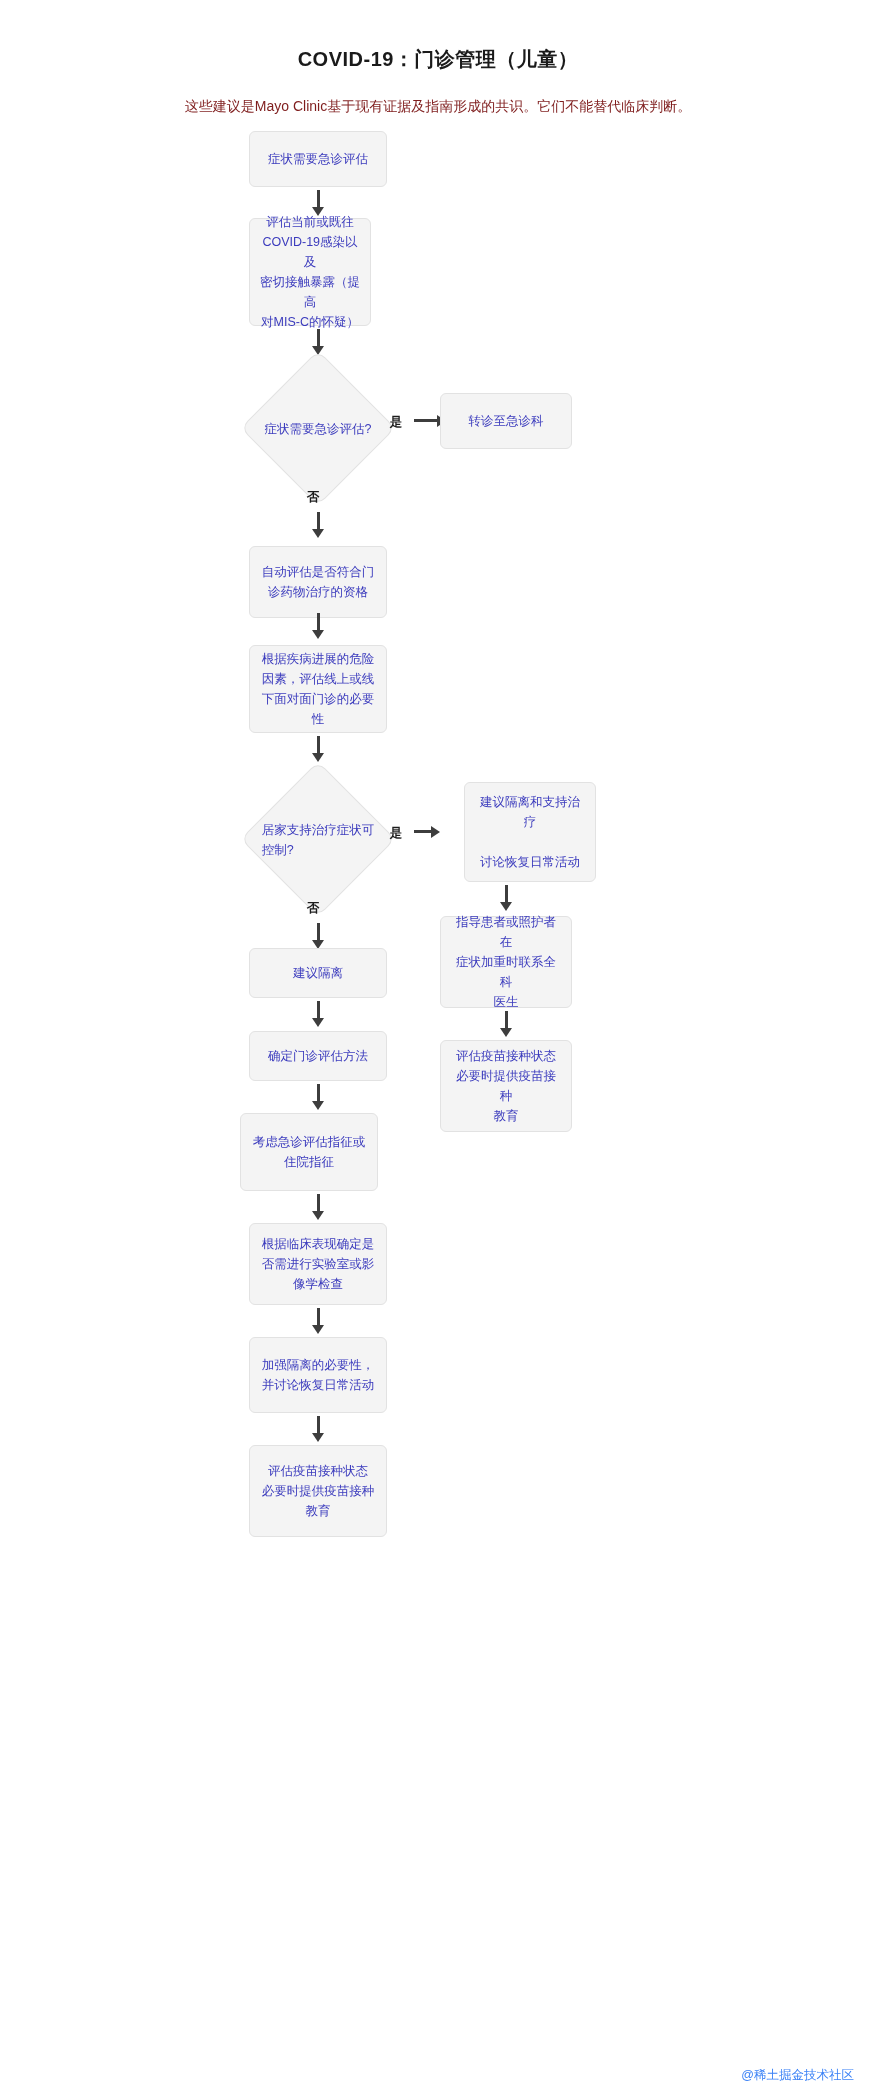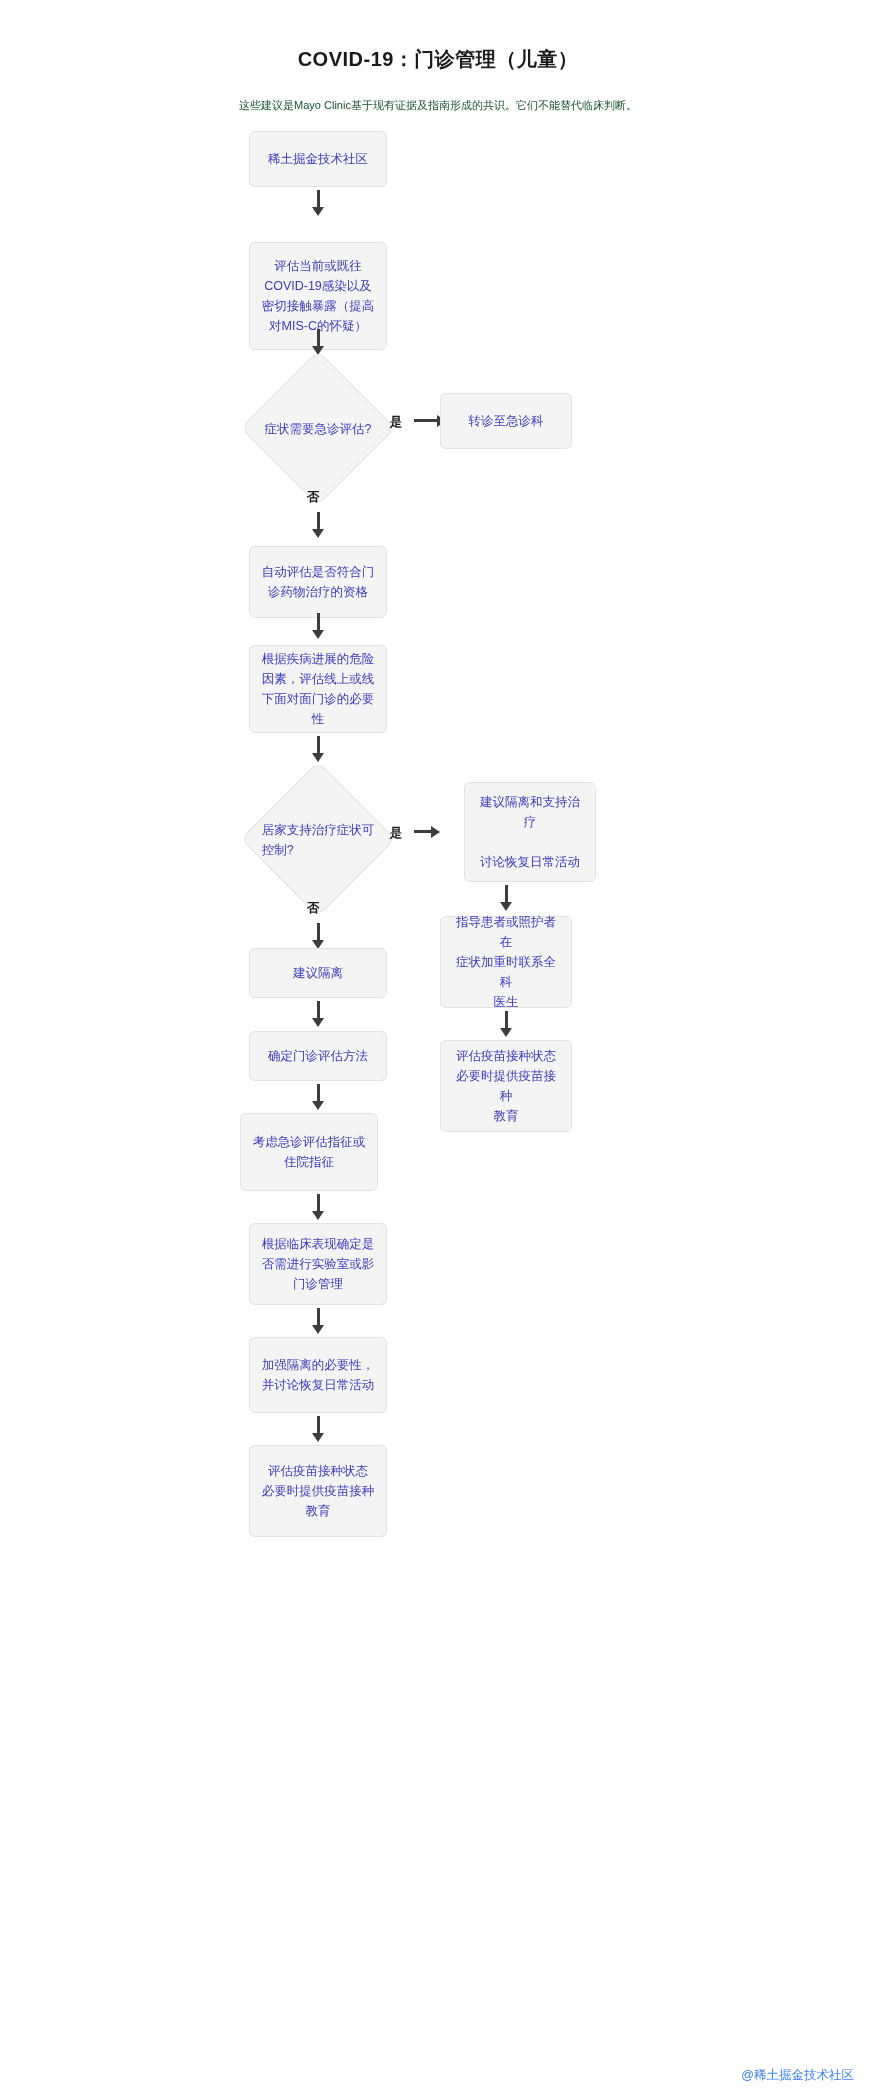--- a/index.html
+++ b/index.html
@@ -25,22 +25,22 @@
     font-size: 20px;
     font-weight: bold;
     color: #1a1a1a;
     letter-spacing: .5px;
   }
   .subtitle {
     position: absolute;
     left: 0; top: 98px;
     width: 876px;
     text-align: center;
-    font-size: 11px;
-    color: #14532d;
+    font-size: 14px;
+    color: #7f1d1d;
     font-weight: normal;
   }
 
   
   .node {
     position: absolute;
     background: #f4f4f4;
     border: 1px solid #e2e2e2;
     border-radius: 6px;
     display: flex;
@@ -131,28 +131,28 @@
   }
 </style>
 </head>
 <body>
 
 <div id="page">
 
   <div class="title">COVID-19：门诊管理（儿童）</div>
   <div class="subtitle">这些建议是Mayo Clinic基于现有证据及指南形成的共识。它们不能替代临床判断。</div>
 
-  <div class="node" style="left:249px; top:131px; width:138px; height:56px;">稀土掘金技术社区</div>
+  <div class="node" style="left:249px; top:131px; width:138px; height:56px;">症状需要急诊评估</div>
 
   <div class="v-arrow" style="left:311.5px; top:190px; height:26px;">
     <div class="stem"></div>
       <div class="head"></div>
   </div>
 
-  <div class="node" style="left:249px; top:218px; width:138px; height:108px;margin-top:24px;">评估当前或既往
+  <div class="node" style="left:249px; top:218px; width:122px; height:108px;">评估当前或既往
 COVID-19感染以及
 密切接触暴露（提高
 对MIS-C的怀疑）</div>
 
   <div class="v-arrow" style="left:311.5px; top:329px; height:26px;">
     <div class="stem"></div>
       <div class="head"></div>
   </div>
 
   <div class="diamond" style="left:263px; top:373px; width:110px; height:110px;"></div>
@@ -245,21 +245,21 @@
   <div class="node" style="left:240px; top:1113px; width:138px; height:78px;">考虑急诊评估指征或
 住院指征</div>
 
   <div class="v-arrow" style="left:311.5px; top:1194px; height:26px;">
     <div class="stem"></div>
       <div class="head"></div>
   </div>
 
   <div class="node" style="left:249px; top:1223px; width:138px; height:82px;">根据临床表现确定是
 否需进行实验室或影
-门诊管理</div>
+像学检查</div>
 
   <div class="v-arrow" style="left:311.5px; top:1308px; height:26px;">
     <div class="stem"></div>
       <div class="head"></div>
   </div>
 
   <div class="node" style="left:249px; top:1337px; width:138px; height:76px;">加强隔离的必要性，
 并讨论恢复日常活动</div>
 
   <div class="v-arrow" style="left:311.5px; top:1416px; height:26px;">

